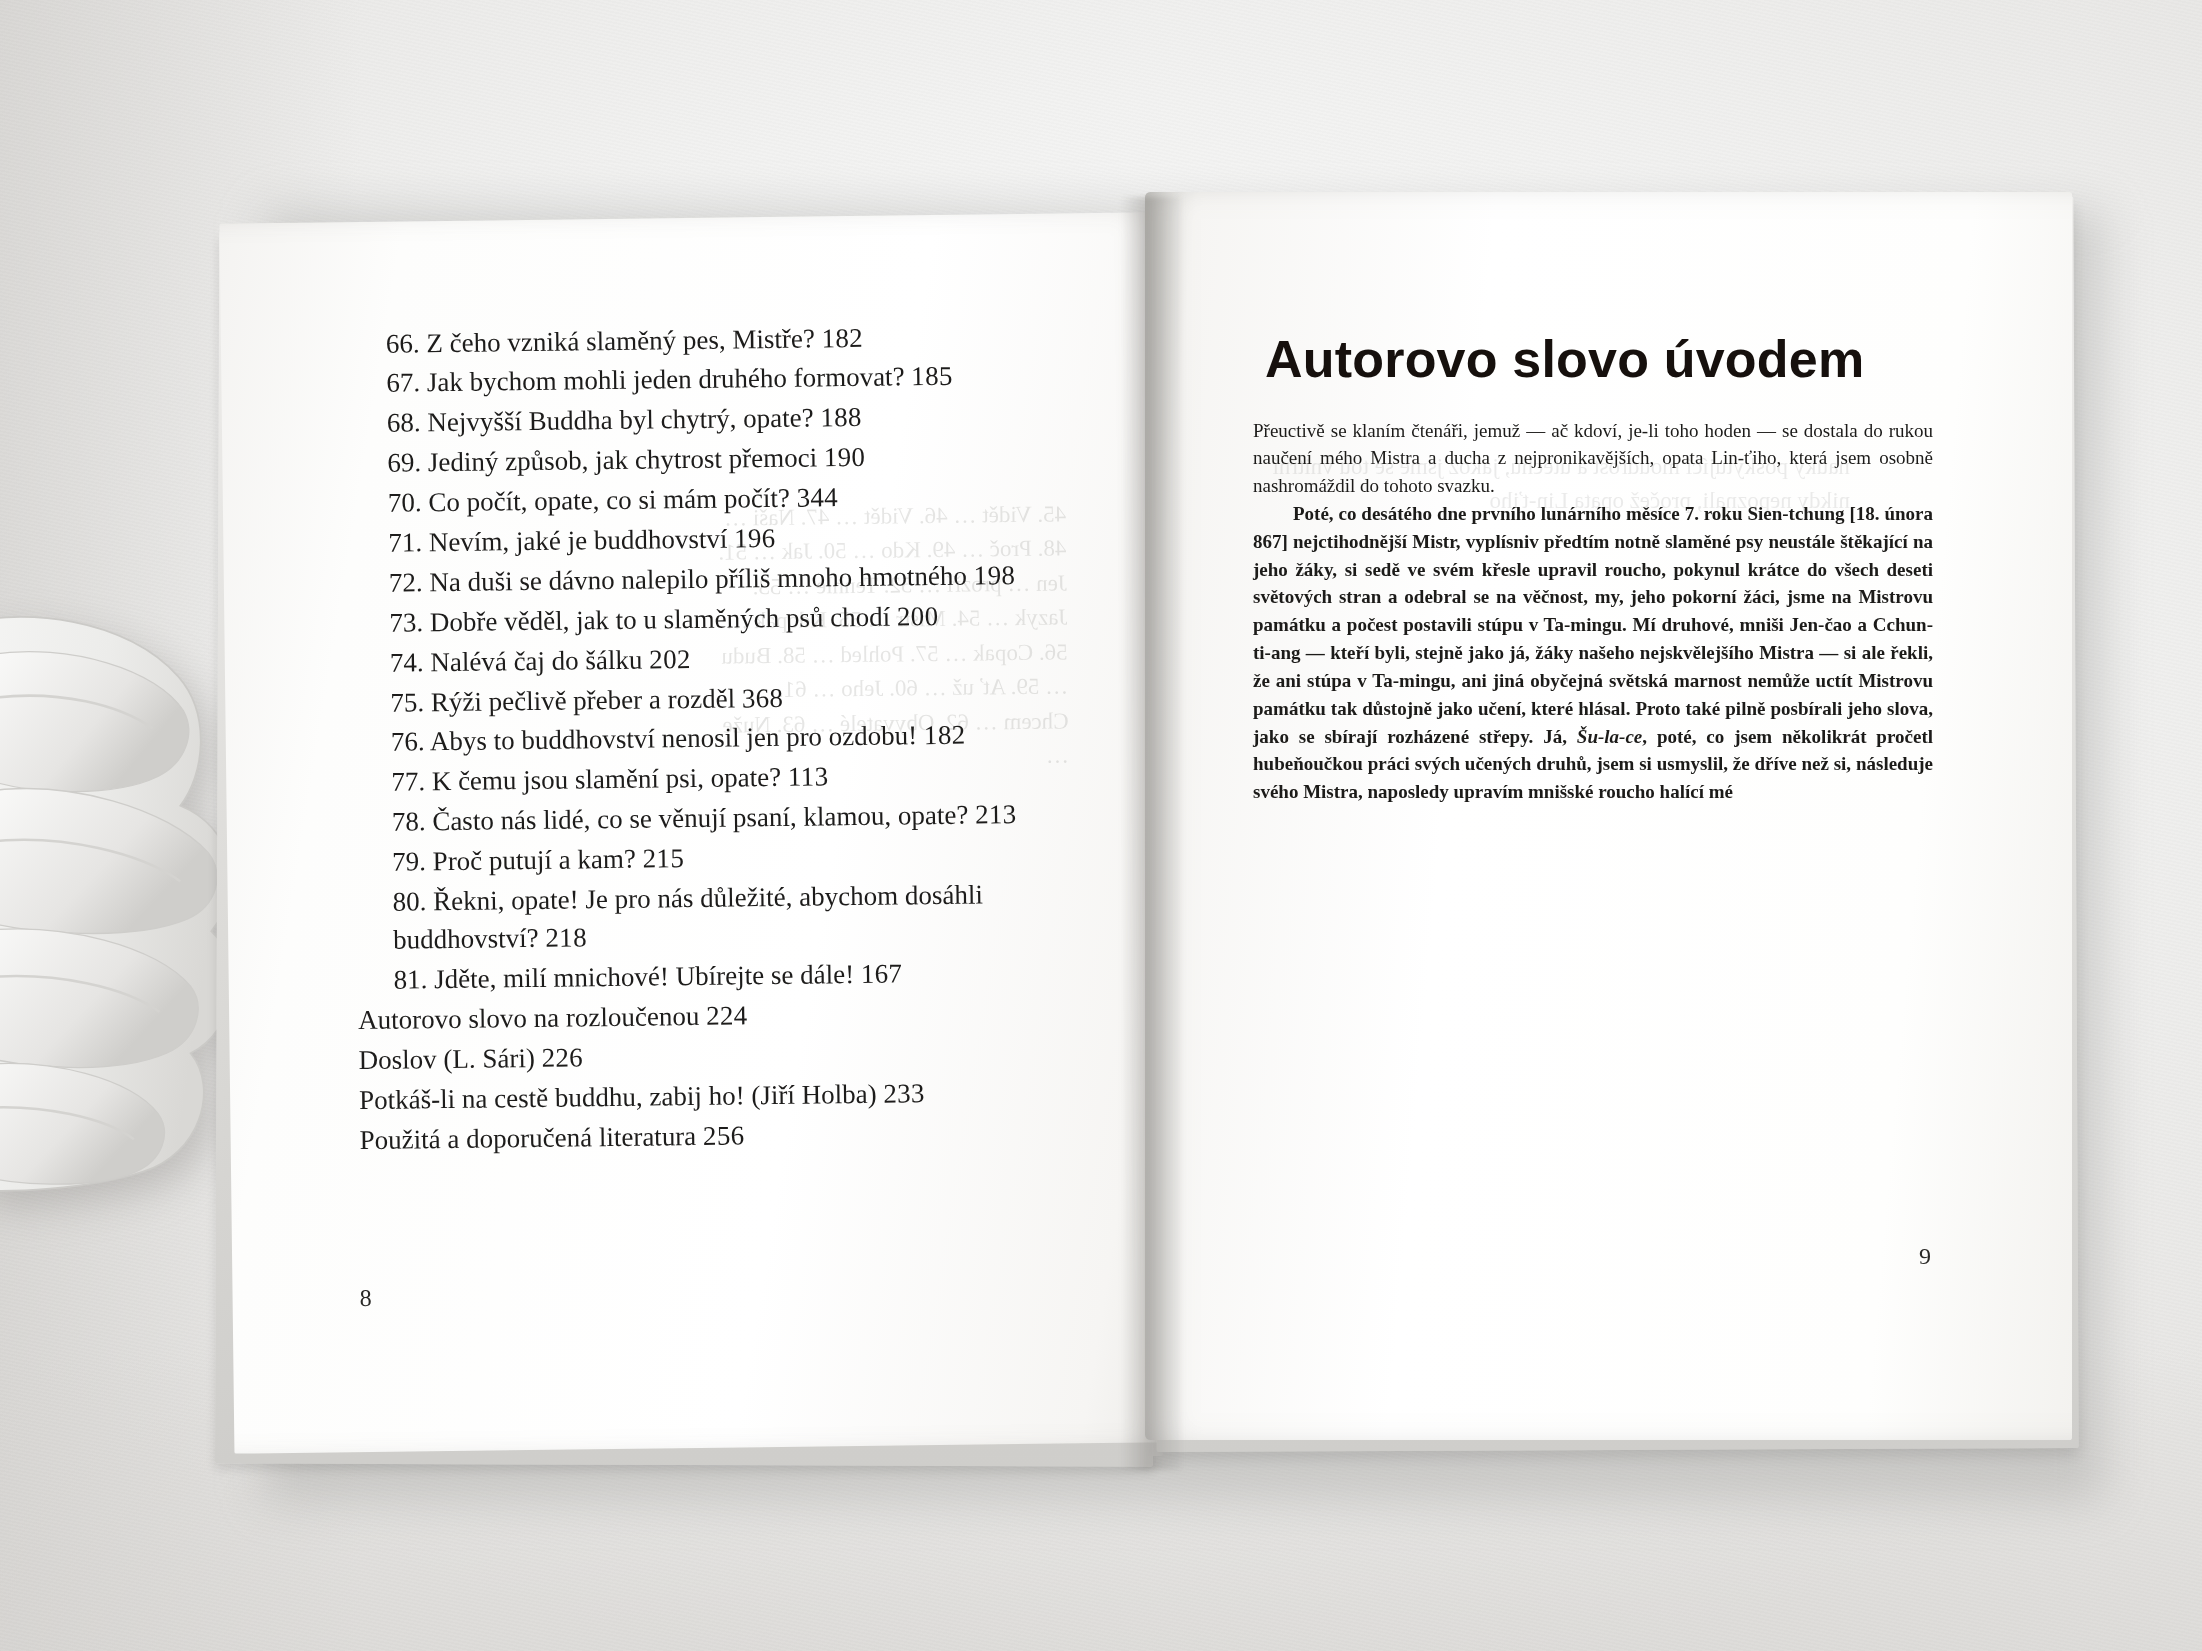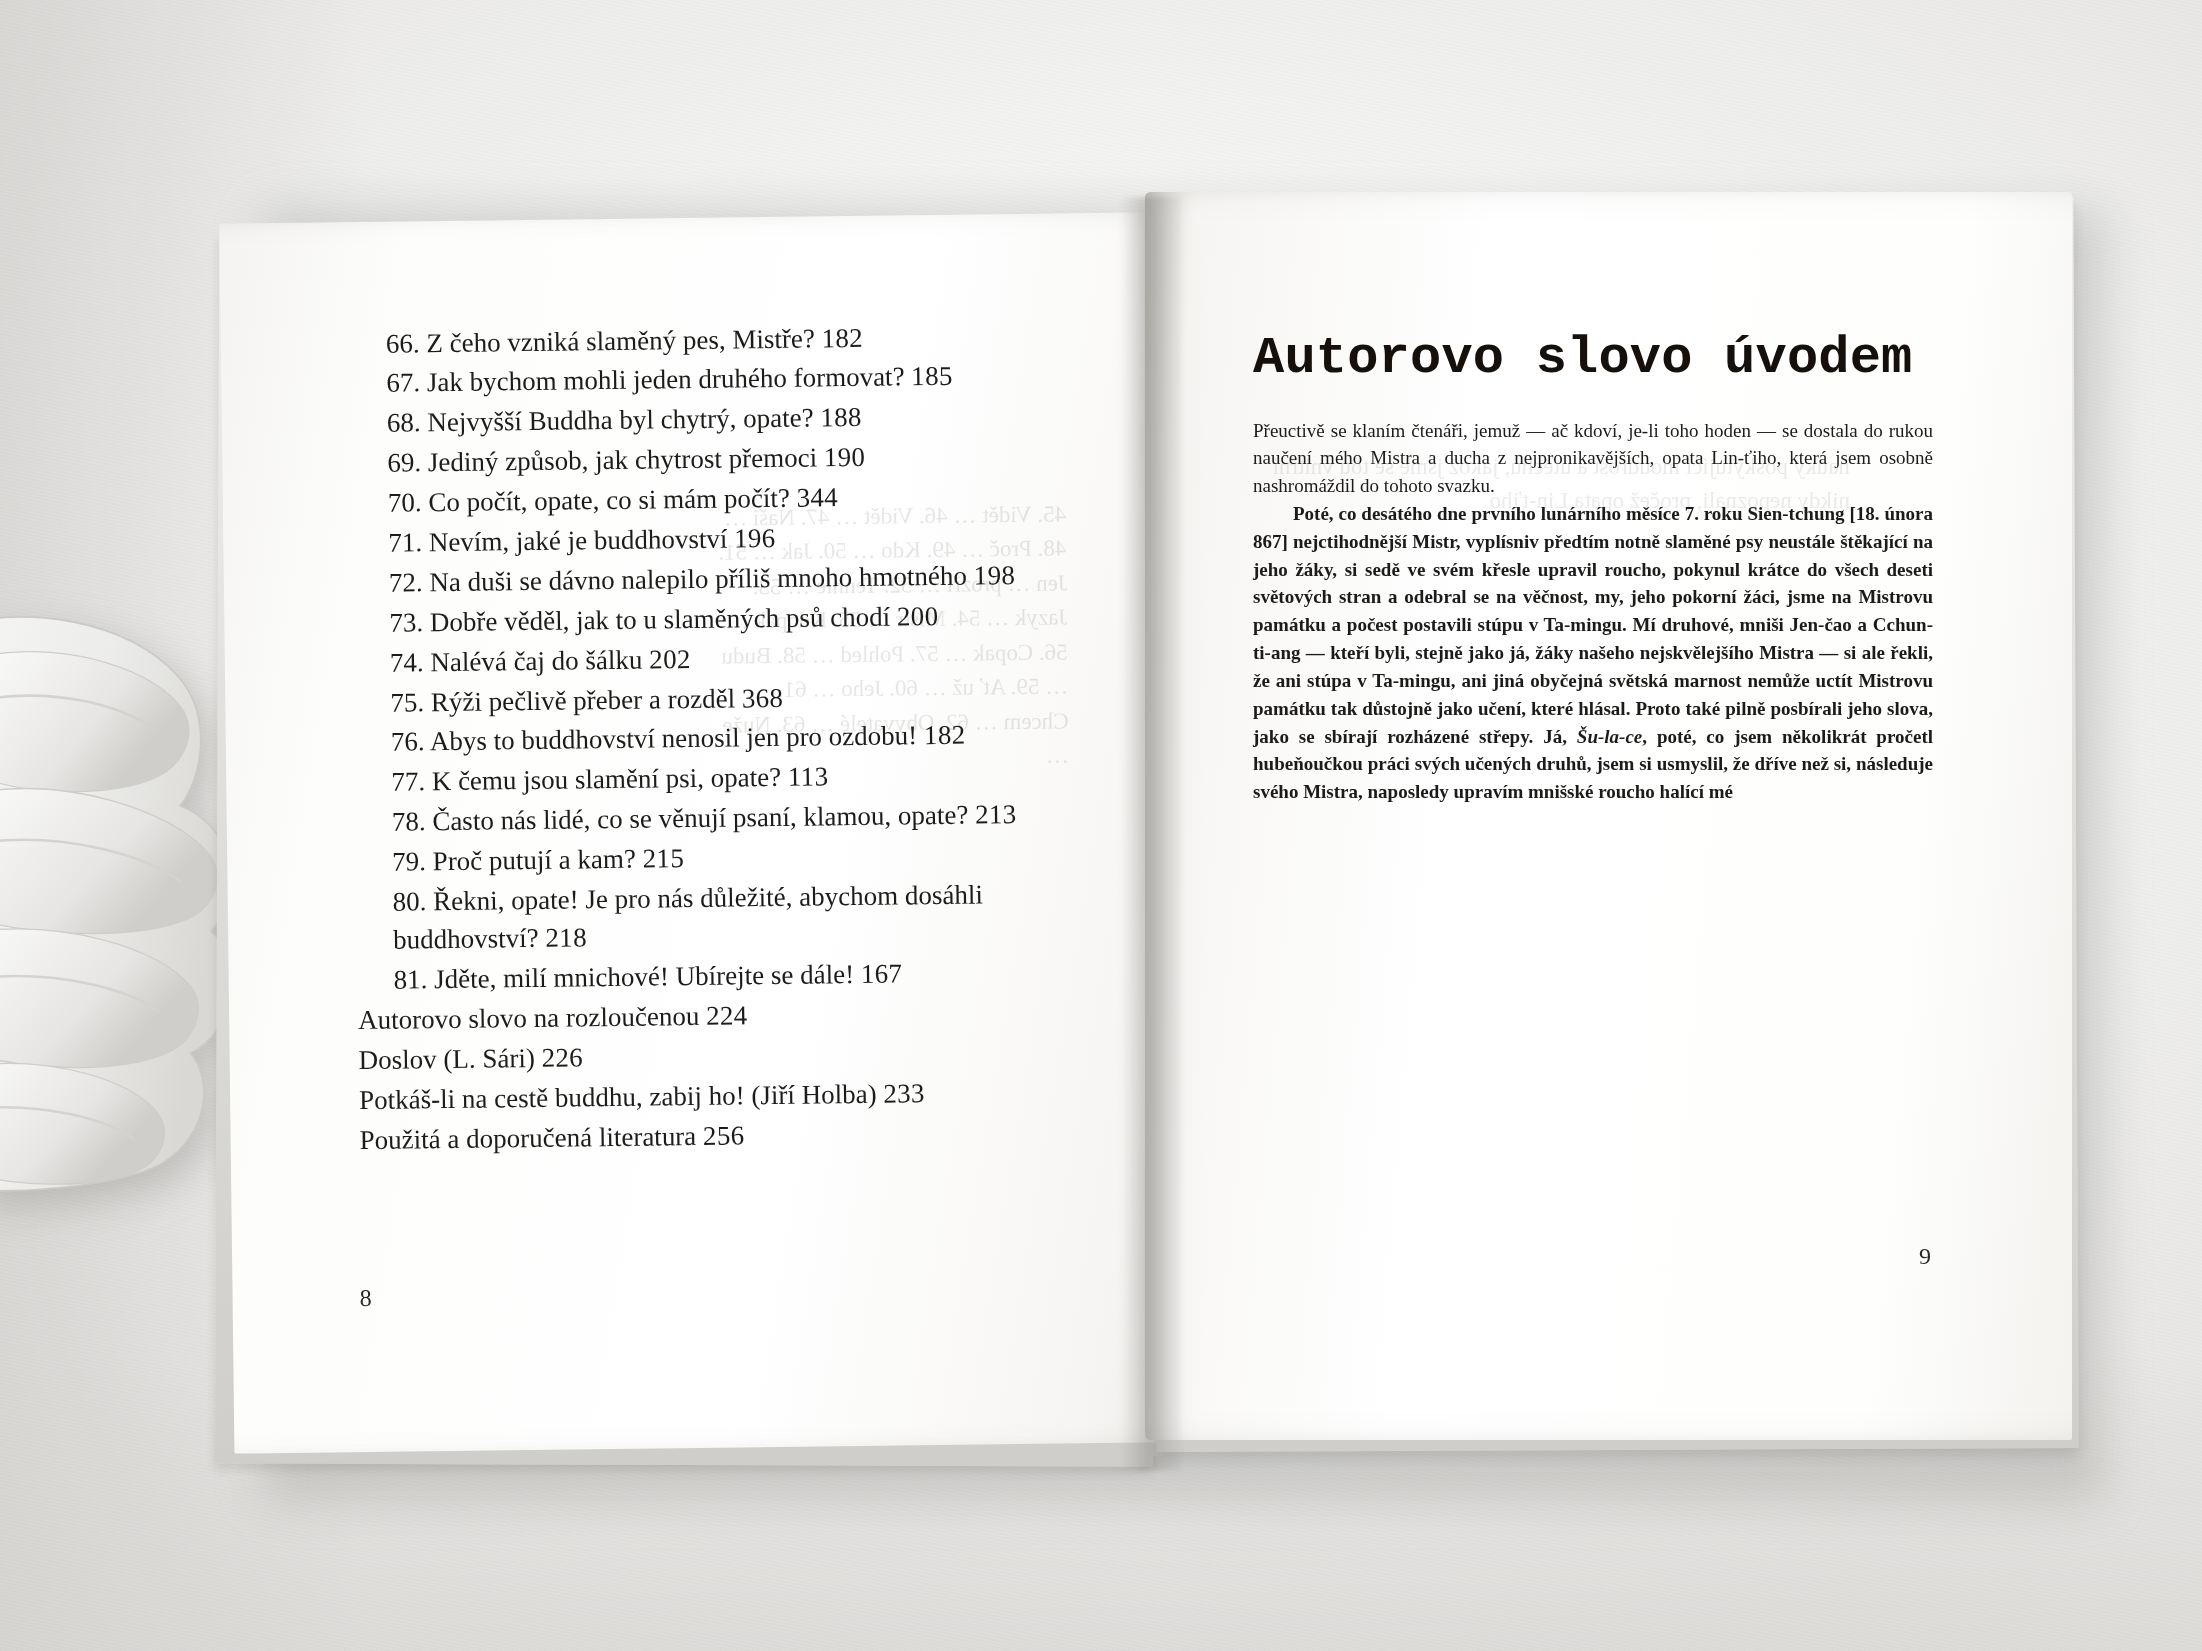--- a/index.html
+++ b/index.html
@@ -153,23 +153,23 @@
     position: absolute;
     left: 127px;
     top: 1063px;
     font-size: 24px;
     color: #2a2927;
   }
 
   
   #chapter-title {
     position: absolute;
-    left: 108px;
+    left: 120px;
     top: 103px;
-    font-family: Liberation Mono, monospace;
+    font-family: Liberation Sans, sans-serif;
     font-weight: bold;
     font-size: 52px;
     letter-spacing: 0.2px;
     color: #16100d;
   }
   #body-text {
     position: absolute;
     left: 108px;
     top: 225px;
     width: 680px;

